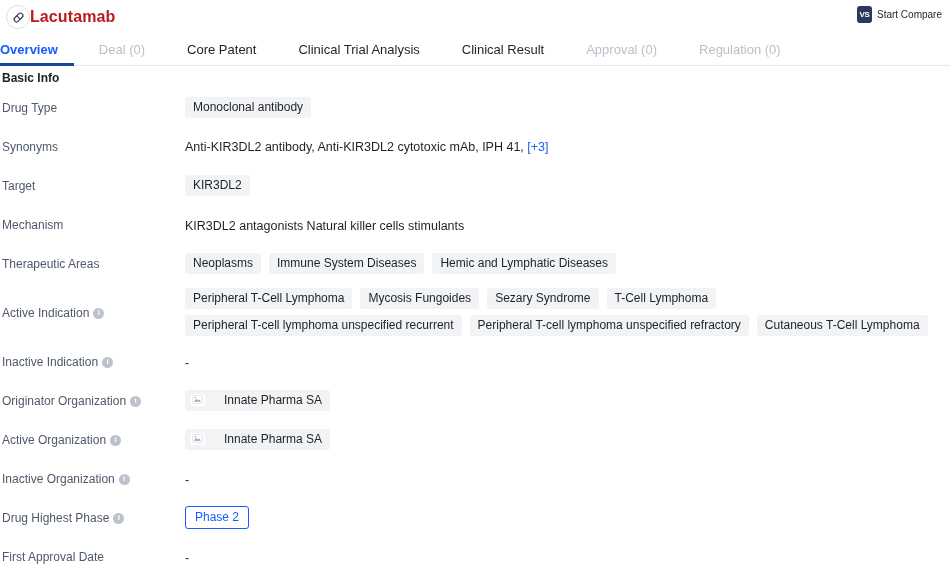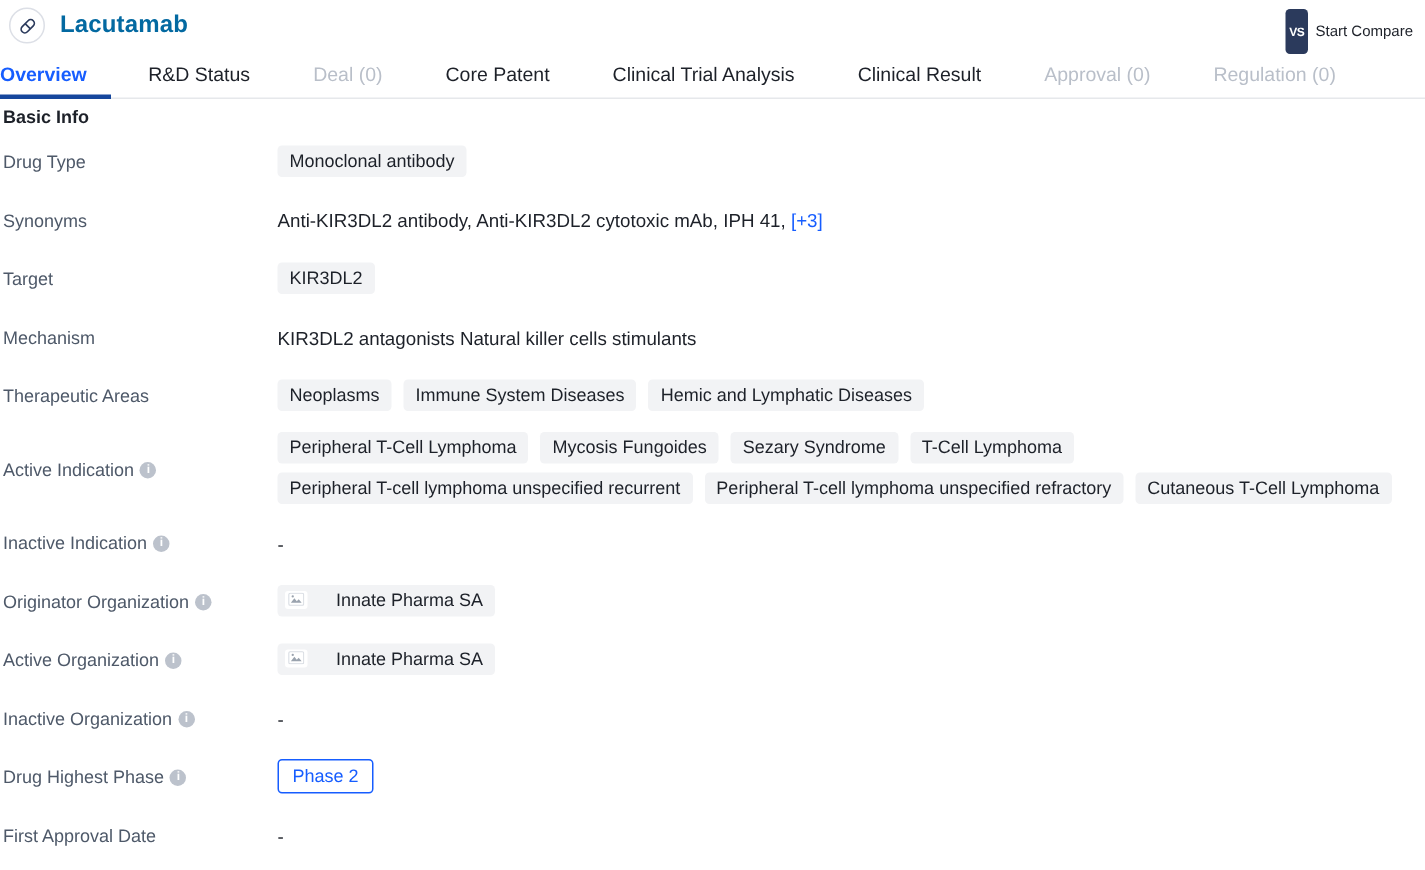--- a/index.html
+++ b/index.html
@@ -29,39 +29,38 @@
     border: 1px solid #dcdfe6;
     background: #fff;
     display: flex;
     align-items: center;
     justify-content: center;
     flex: 0 0 auto;
   }
   .drug-title {
     font-size: 16px;
     font-weight: bold;
-    color: #0369a1;
-    margin-left: 10px;
+    color: #b91c1c;
     letter-spacing: 0.1px;
   }
   .compare-btn {
     position: absolute;
     right: 8px;
     top: 6px;
     display: flex;
     align-items: center;
     gap: 5px;
     cursor: pointer;
     background: none;
     border: none;
     padding: 0;
   }
   .vs-badge {
     width: 15px;
-    height: 30px;
+    height: 17px;
     border-radius: 3px;
     background: #2b3a5c;
     color: #ffffff;
     font-size: 8px;
     font-weight: bold;
     display: flex;
     align-items: center;
     justify-content: center;
     letter-spacing: -0.3px;
     flex: 0 0 auto;
@@ -232,21 +231,20 @@
   <span class="drug-title">Lacutamab</span>
 
   <button class="compare-btn">
     <span class="vs-badge">VS</span>
     <span class="compare-label">Start Compare</span>
   </button>
 </div>
 
 <div class="tabbar">
   <button class="tab active">Overview</button>
-  <button class="tab">R&amp;D Status</button>
   <button class="tab disabled">Deal (0)</button>
   <button class="tab">Core Patent</button>
   <button class="tab">Clinical Trial Analysis</button>
   <button class="tab">Clinical Result</button>
   <button class="tab disabled">Approval (0)</button>
   <button class="tab disabled">Regulation (0)</button>
 </div>
 
 <div class="section-title">Basic Info</div>
 

